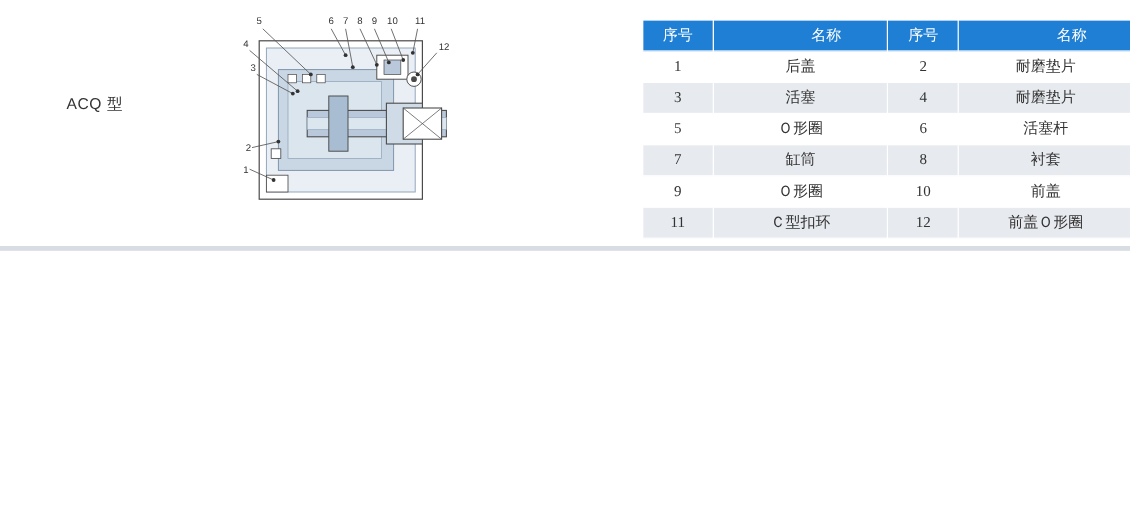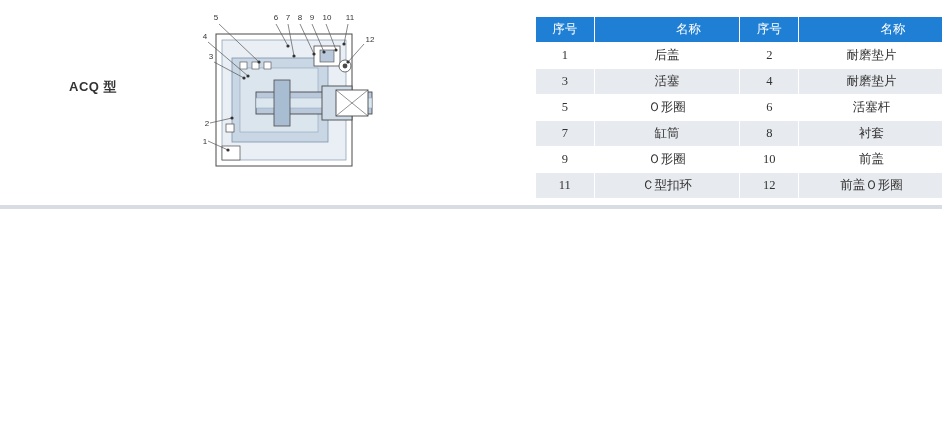--- a/index.html
+++ b/index.html
@@ -27,27 +27,26 @@
     position: absolute;
     left: 0;
     top: 205px;
     width: 942px;
     height: 4px;
     background: #d8dde3;
   }
 
   .type-label {
     position: absolute;
-    left: 28px;
+    left: 14px;
     width: 130px;
     text-align: center;
     font-size: 13px;
     color: #333333;
     letter-spacing: 0.5px;
-    font-weight: bold;
   }
   #acq-type-label { top: 78px; }
 
   
   .drawing {
     position: absolute;
   }
   #acq-drawing { left: 196px; top: 6px; width: 236px; height: 190px; }
 
   .drawing svg { display: block; }

